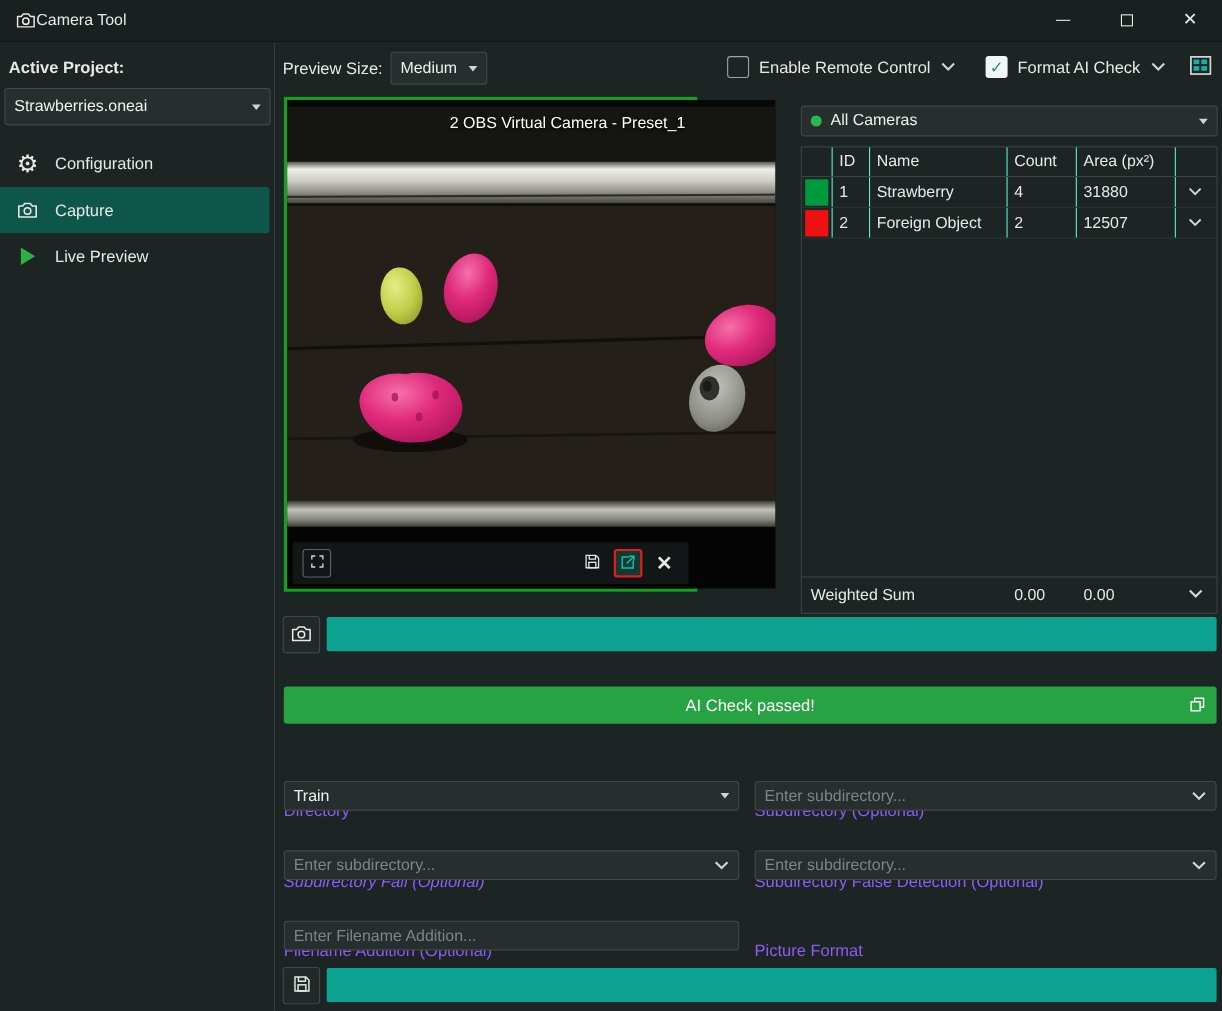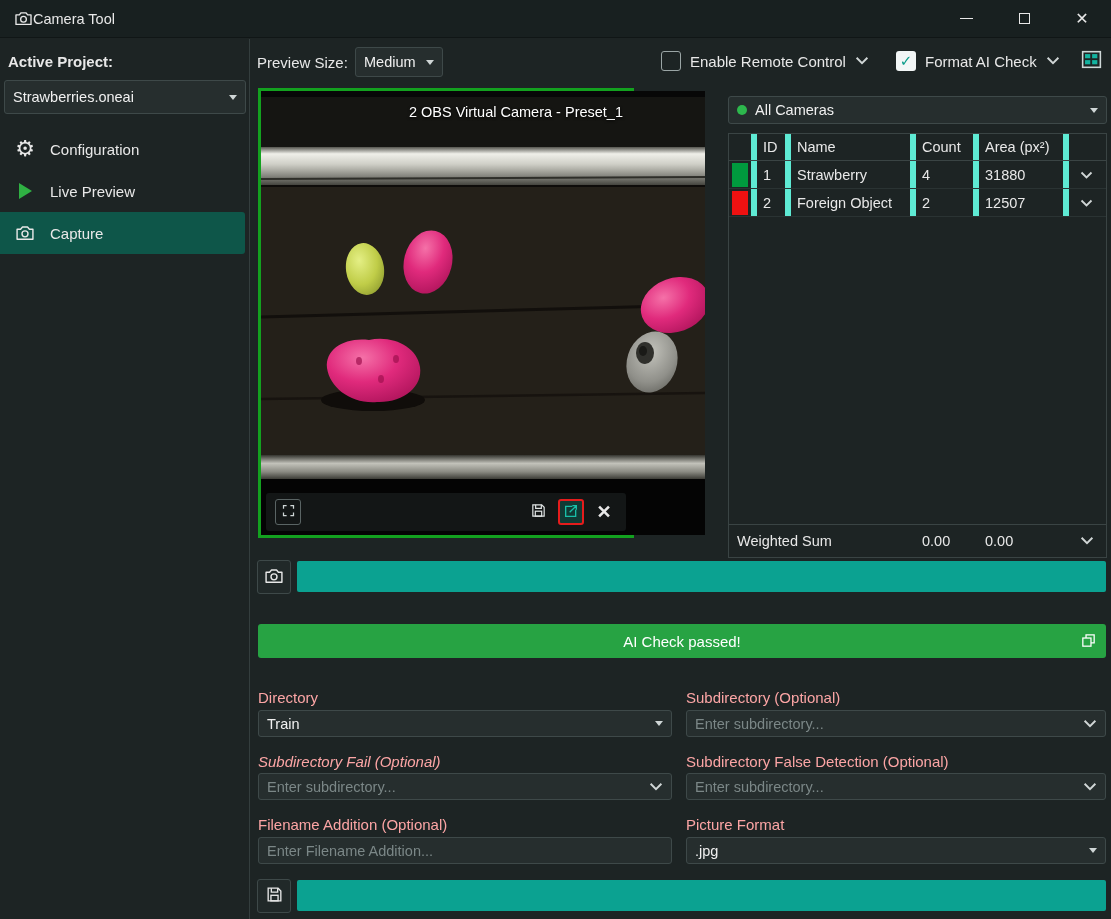--- a/index.html
+++ b/index.html
@@ -75,21 +75,21 @@
 
   
   .panel { position:absolute; left:728px; top:96px; width:379px; height:462px;
     display:flex; flex-direction:column; }
   .cam-select { height:28px; flex:none; }
   .status-dot { width:10px; height:10px; border-radius:50%; background:#2db84d; margin-right:8px; flex:none; }
   .dtable { margin-top:9px; flex:1; border:1px solid #3a4444; display:flex; flex-direction:column; background:#1d2424; }
   .trow { display:flex; align-items:stretch; flex:none; }
   .thead { height:27px; border-bottom:1px solid #3a4444; }
   .trow.data { height:28px; border-bottom:1px solid #2a3333; }
-  .cell { display:flex; align-items:center; padding:0 6px; font-size:14.5px; border-right:6px solid #5eead4; }
+  .cell { display:flex; align-items:center; padding:0 6px; font-size:14.5px; border-right:1px solid #5eead4; }
   .c-swatch { width:28px; padding:0 3px; }
   .c-id { width:34px; }
   .c-name { width:125px; }
   .c-count { width:63px; }
   .c-area { width:90px; }
   .c-chev { width:35px; border-right:none; justify-content:center; cursor:pointer; }
   .swatch { width:21px; height:24px; display:block; }
   .t-spacer { flex:1; }
   .tfoot { height:33px; border-top:1px solid #3a4444; display:flex; align-items:center; font-size:14.5px; }
   .f-label { width:187px; padding-left:8px; }
@@ -106,21 +106,21 @@
   .progress { position:absolute; background:#0ba291; border-radius:2px; }
   #capture-progress { left:297px; top:561px; width:809px; height:31px; }
   #save-progress { left:297px; top:880px; width:809px; height:31px; }
 
   #ai-check-btn { position:absolute; left:258px; top:624px; width:848px; height:34px;
     background:#27a343; border:none; border-radius:3px; color:#fff; font-size:15px;
     display:flex; align-items:center; justify-content:center; cursor:pointer; font-family:inherit; }
   #ai-check-btn .popout { position:absolute; right:9px; top:8px; display:flex; }
 
   
-  .field-label { position:absolute; color:#fca5a5; }
+  .field-label { position:absolute; color:#8b5cf6;margin-top:40px; }
   .fl-directory { left:258px; top:689px; }  .fl-subdir { left:686px; top:689px; }
   .fl-fail { left:258px; top:753px;font-style:italic; }       .fl-false { left:686px; top:753px; }
   .fl-filename { left:258px; top:816px; }   .fl-format { left:686px; top:816px; }
   .fd-directory { left:258px; top:710px; width:414px; height:27px; position:absolute;justify-content:flex-end; }
   .fd-subdir { left:686px; top:710px; width:420px; height:27px; position:absolute; }
   .fd-fail { left:258px; top:773px; width:414px; height:27px; position:absolute; }
   .fd-false { left:686px; top:773px; width:420px; height:27px; position:absolute; }
   .fd-filename { left:258px; top:837px; width:414px; height:27px; position:absolute; }
   .fd-format { left:686px; top:837px; width:420px; height:27px; position:absolute; }
 </style>
@@ -156,34 +156,34 @@
       <span>Strawberries.oneai</span>
       <span class="tri"></span>
     </div>
     <div class="nav">
       <div class="nav-item">
         <span class="nav-ico">
             <span class="gear-glyph">⚙</span>
           </span>
         <span>Configuration</span>
       </div>
-      <div class="nav-item">
-        <span class="nav-ico">
-            <span class="play-glyph"></span>
-          </span>
-        <span>Live Preview</span>
-      </div>
       <div class="nav-item selected">
         <span class="nav-ico">
           <svg width="20" height="20" viewBox="0 0 24 24" fill="none" stroke="#e8e8e8" stroke-width="1.7" stroke-linejoin="round">
             <path d="M2.5 7.5h4.2L9 4.8h6l2.3 2.7h4.2v12h-19z"></path>
               <circle cx="12" cy="13" r="3.6"></circle>
           </svg>
         </span>
         <span>Capture</span>
+      </div>
+      <div class="nav-item">
+        <span class="nav-ico">
+            <span class="play-glyph"></span>
+          </span>
+        <span>Live Preview</span>
       </div>
     </div>
   </div>
 
   <div class="lbl-preview-size">Preview Size:</div>
   <div class="select preview-size-select">
     <span>Medium</span>
     <span class="tri"></span>
   </div>
 
@@ -427,24 +427,20 @@
         </svg>
       </span>
   </div>
 
   <div class="field-label fl-filename">Filename Addition (Optional)</div>
   <div class="field fd-filename">
     <input class="field-input" placeholder="Enter Filename Addition..." style="">
   </div>
 
   <div class="field-label fl-format">Picture Format</div>
-  <div class="field fd-format">
-    <span>.jpg</span>
-    <span class="tri"></span>
-  </div>
 
   <button class="icon-btn" id="save-btn">
     <span>
       <svg width="19" height="19" viewBox="0 0 24 24" fill="none" stroke="#e8e8e8" stroke-width="1.7">
           <path d="M4 4h12.5L20 7.5V20H4z"></path>
           <path d="M8 4v5h8V4"></path>
           <rect x="7.5" y="13" width="9" height="7"></rect>
         </svg>
     </span>
   </button>

